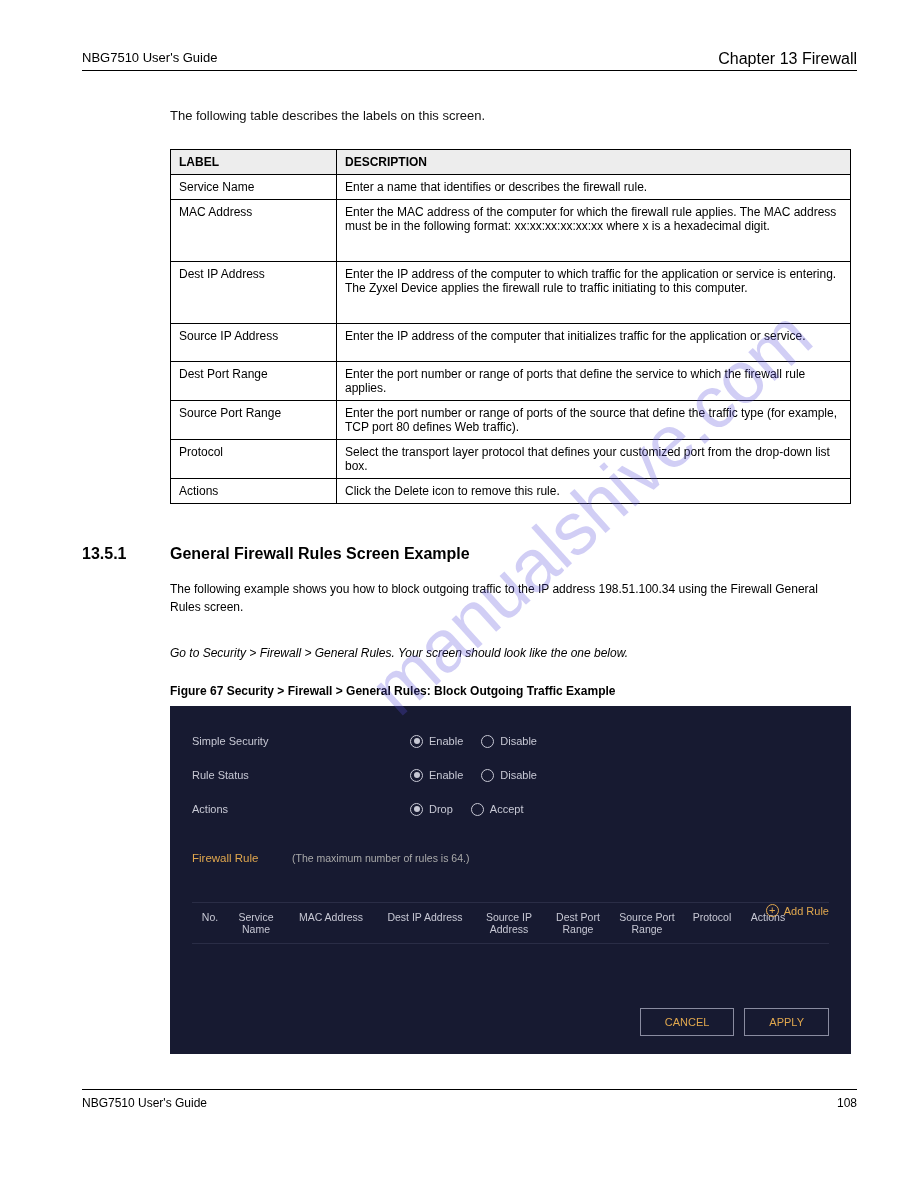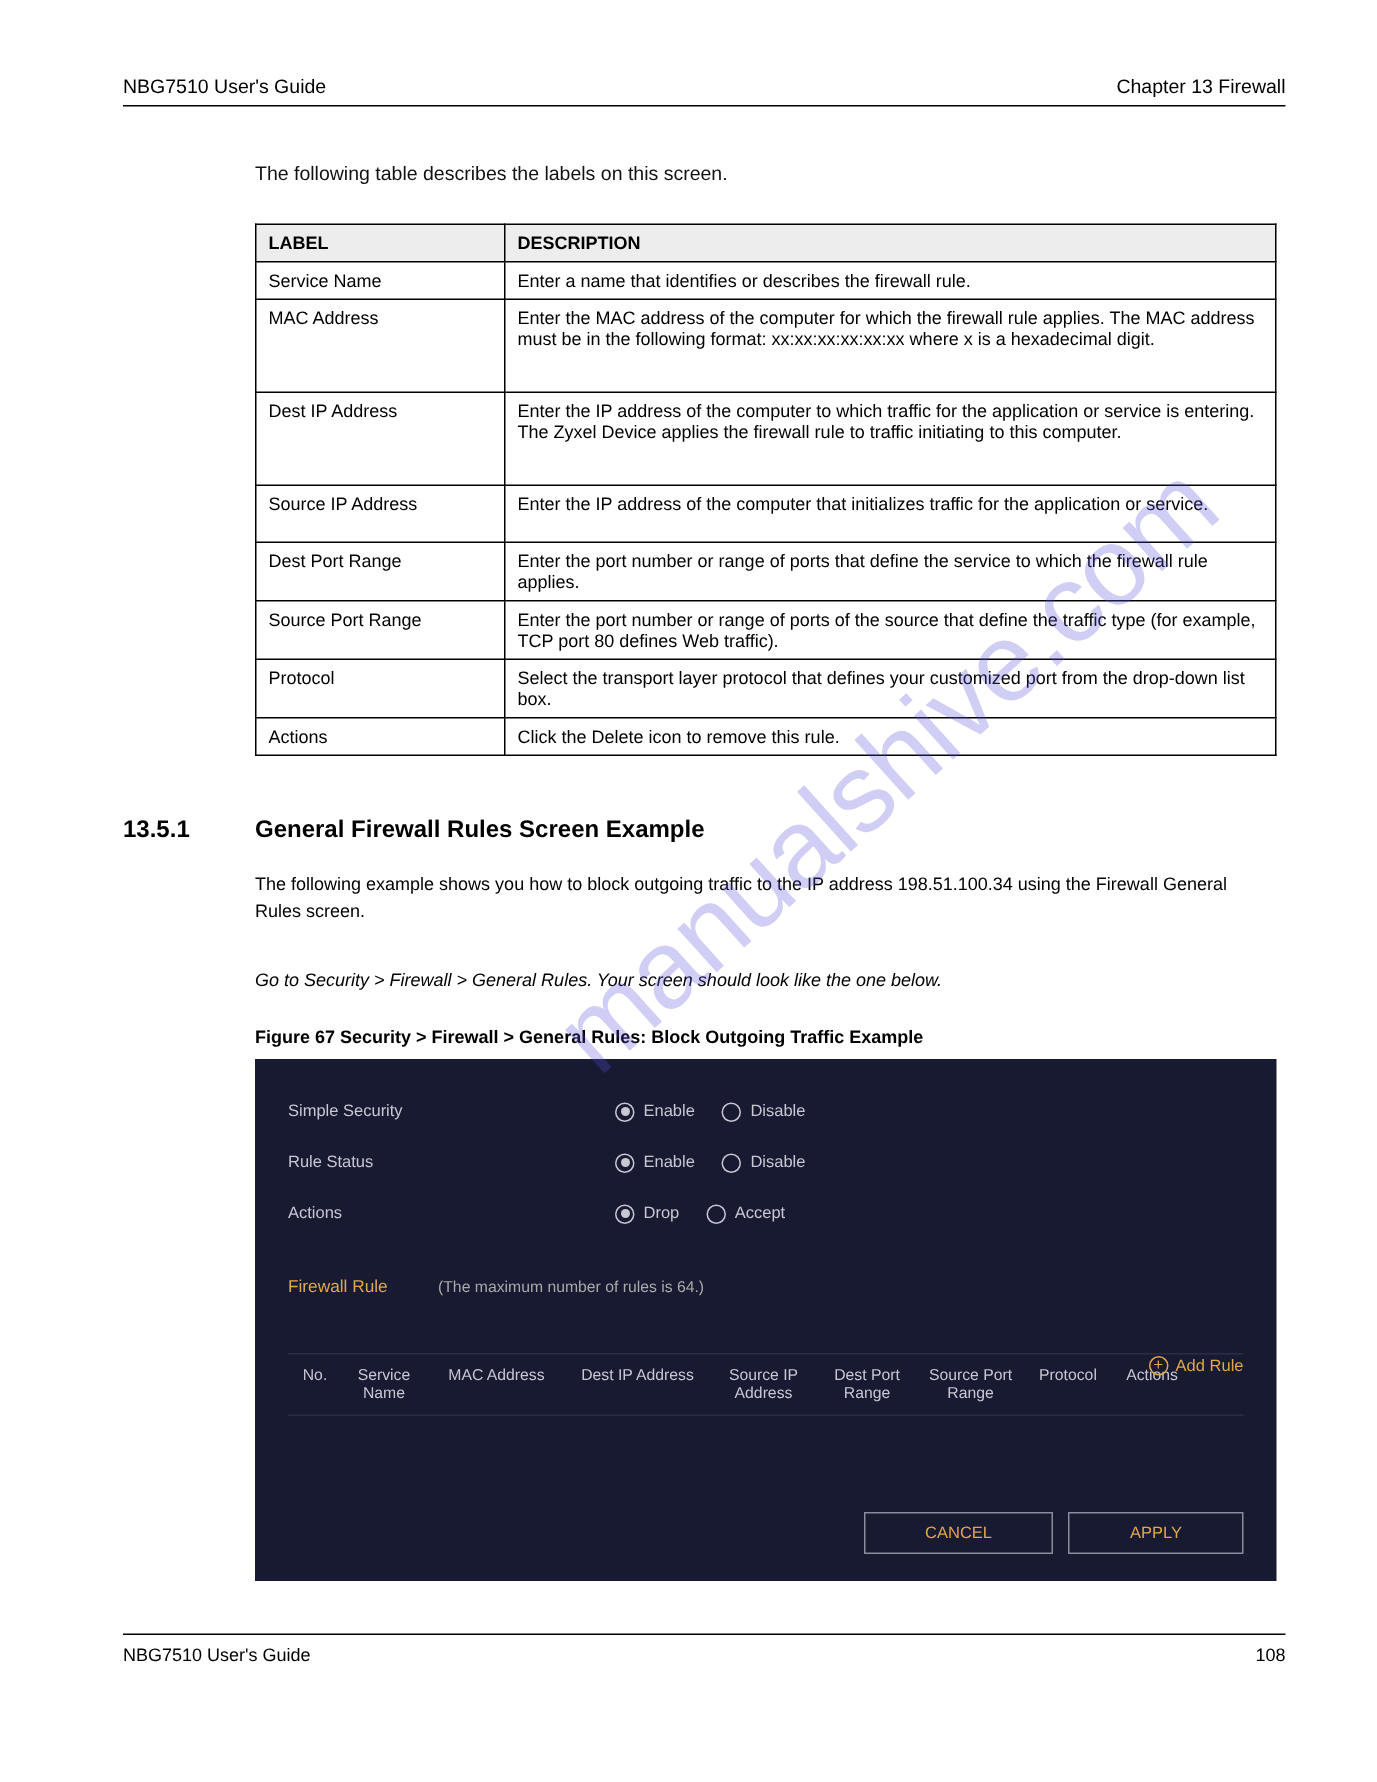--- a/index.html
+++ b/index.html
@@ -22,21 +22,21 @@
   .header-text-left {
     position: absolute;
     top: 50px;
     left: 82px;
     font-size: 13px;
   }
   .header-text-right {
     position: absolute;
     top: 50px;
     right: 61px;
-    font-size: 13px;
+    font-size: 16px;
   }
   .section-title {
     position: absolute;
     top: 108px;
     left: 170px;
     font-size: 13px;
     color: #111;
   }
   .params-table {
     position: absolute;
@@ -202,21 +202,21 @@
   .ui-buttons {
     position: absolute;
     right: 22px;
     bottom: 18px;
     display: flex;
     gap: 10px;
   }
   .ui-btn {
     border: 1px solid #8a8ca0;
     color: #e0a74e;
-    padding: 7px 40px;
+    padding: 7px 24px;
     font-size: 11px;
     background: transparent;
     cursor: pointer;
   }
 
   .page-footer-line {
     position: absolute;
     bottom: 98px;
     left: 82px;
     right: 61px;

